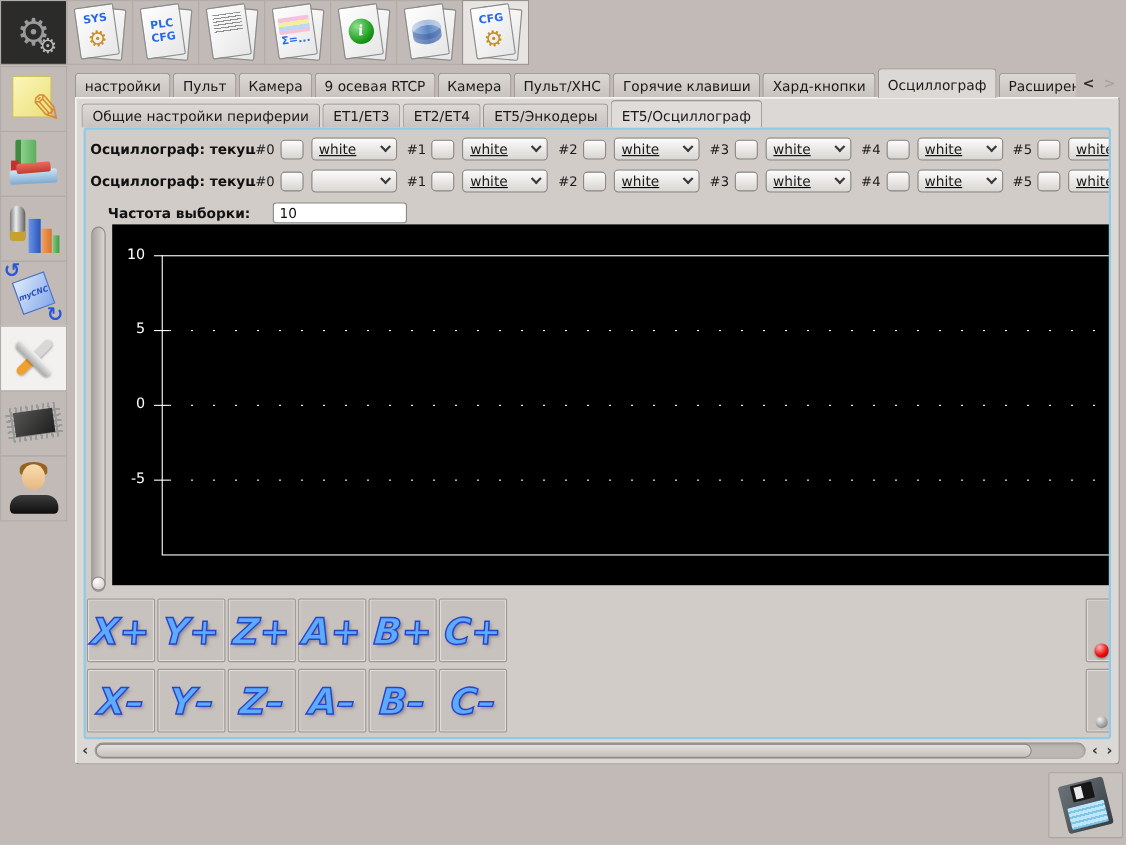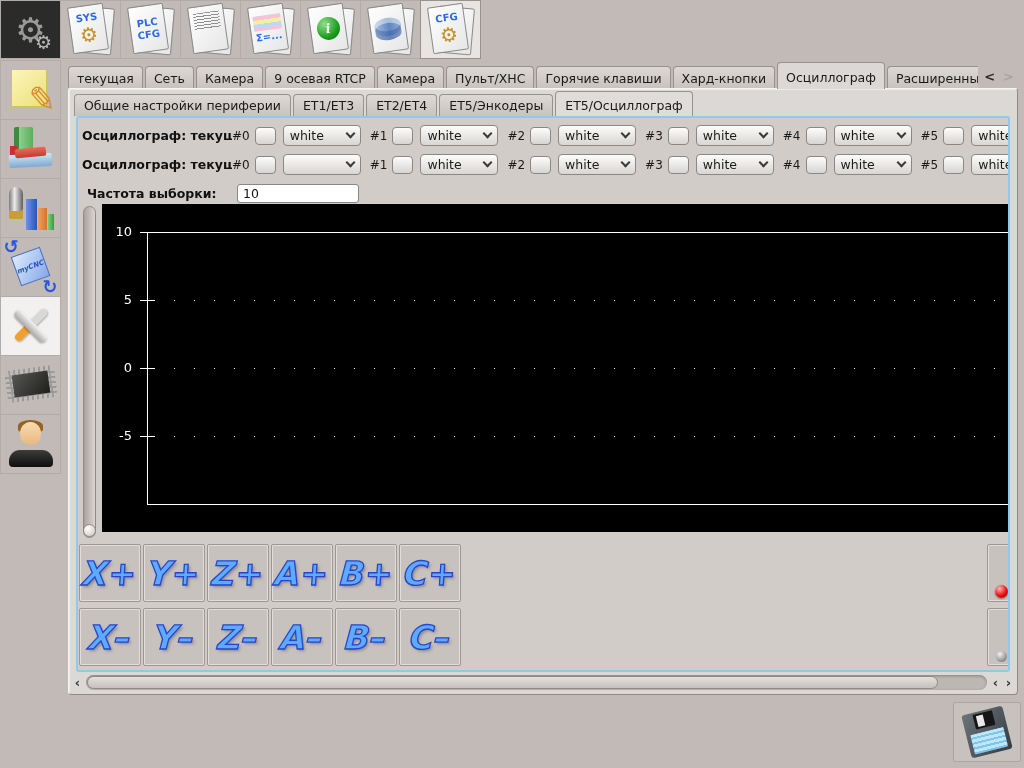--- a/index.html
+++ b/index.html
@@ -105,25 +105,25 @@
              border-radius:3px; background:#d1ccc8; overflow:hidden; }
 
   .oscrow { display:flex; align-items:center; height:29px; padding-left:4px; white-space:nowrap; overflow:hidden; }
   .oscrow:first-child { margin-top:3px; }
   .osclabel { flex:0 0 150px; width:150px; font-weight:bold; font-size:12.5px; color:#111; overflow:hidden; }
   .chid { font-size:12px; color:#1a1a1a; margin-right:5px; flex:0 0 auto; }
   .chk { flex:0 0 21px; width:21px; height:18px; border:1px solid #8a8784; border-radius:4px;
          background:linear-gradient(#fdfdfd,#d7d4d1); margin-right:7px; }
   .combo { flex:0 0 78px; width:78px; height:21px; border:1px solid #8a8784; border-radius:4px;
            background:linear-gradient(#fcfcfb,#d9d6d3); display:flex; align-items:center;
-           padding:0 6px 0 6px; margin-right:9px; }
+           padding:0 6px 0 6px; margin-right:9px;text-decoration:underline; }
   .combo .val { flex:1; font-size:12.5px; color:#1a1a1a; overflow:hidden; }
   .chev { width:7px; height:7px; border-right:2px solid #3a3a3a; border-bottom:2px solid #3a3a3a;
           transform:rotate(45deg); margin-top:-4px; flex:0 0 auto; }
-  .freqrow { display:flex; align-items:center; height:28px; padding-left:9px; }
+  .freqrow { display:flex; align-items:center; height:28px; padding-left:20px; }
   .freqinput { width:122px; height:19px; border:1px solid #8a8784; border-radius:3px; background:#fff;
                font-size:12.5px; font-family:inherit; padding:0 5px; color:#111; }
 
   .vslider { position:absolute; left:5px; top:88px; width:13px; height:332px; border:1px solid #8f8a86;
              border-radius:7px; background:linear-gradient(to right,#a9a39f,#dad6d3); }
   .vthumb { position:absolute; left:-1px; bottom:0px; width:13px; height:13px; border-radius:50%;
             border:1px solid #8f8a86; background:radial-gradient(circle at 35% 30%,#ffffff,#c9c3bf); }
 
   .plot { position:absolute; left:24px; top:86px; right:-1px; height:328px; background:#000; }
   .pframe { position:absolute; left:45px; top:28px; right:-2px; height:273px; border:1px solid #fff; }
@@ -286,22 +286,22 @@
         <div class="hair"></div>
           <div class="head"></div>
           <div class="torso"></div>
       </div>
     </div>
   </div>
 
   <div class="panel">
     <div class="tabbar">
       <div class="tabswrap">
-        <div class="tab">текущая</div>
-        <div class="tab">Сеть</div>
+        <div class="tab">настройки</div>
+        <div class="tab">Пульт</div>
         <div class="tab">Камера</div>
         <div class="tab">9 осевая RTCP</div>
         <div class="tab">Камера</div>
         <div class="tab">Пульт/ХНС</div>
         <div class="tab">Горячие клавиши</div>
         <div class="tab">Хард-кнопки</div>
         <div class="tab active">Осциллограф</div>
         <div class="tab">Расширенные настройки</div>
       </div>
       <div class="tabarrows">

